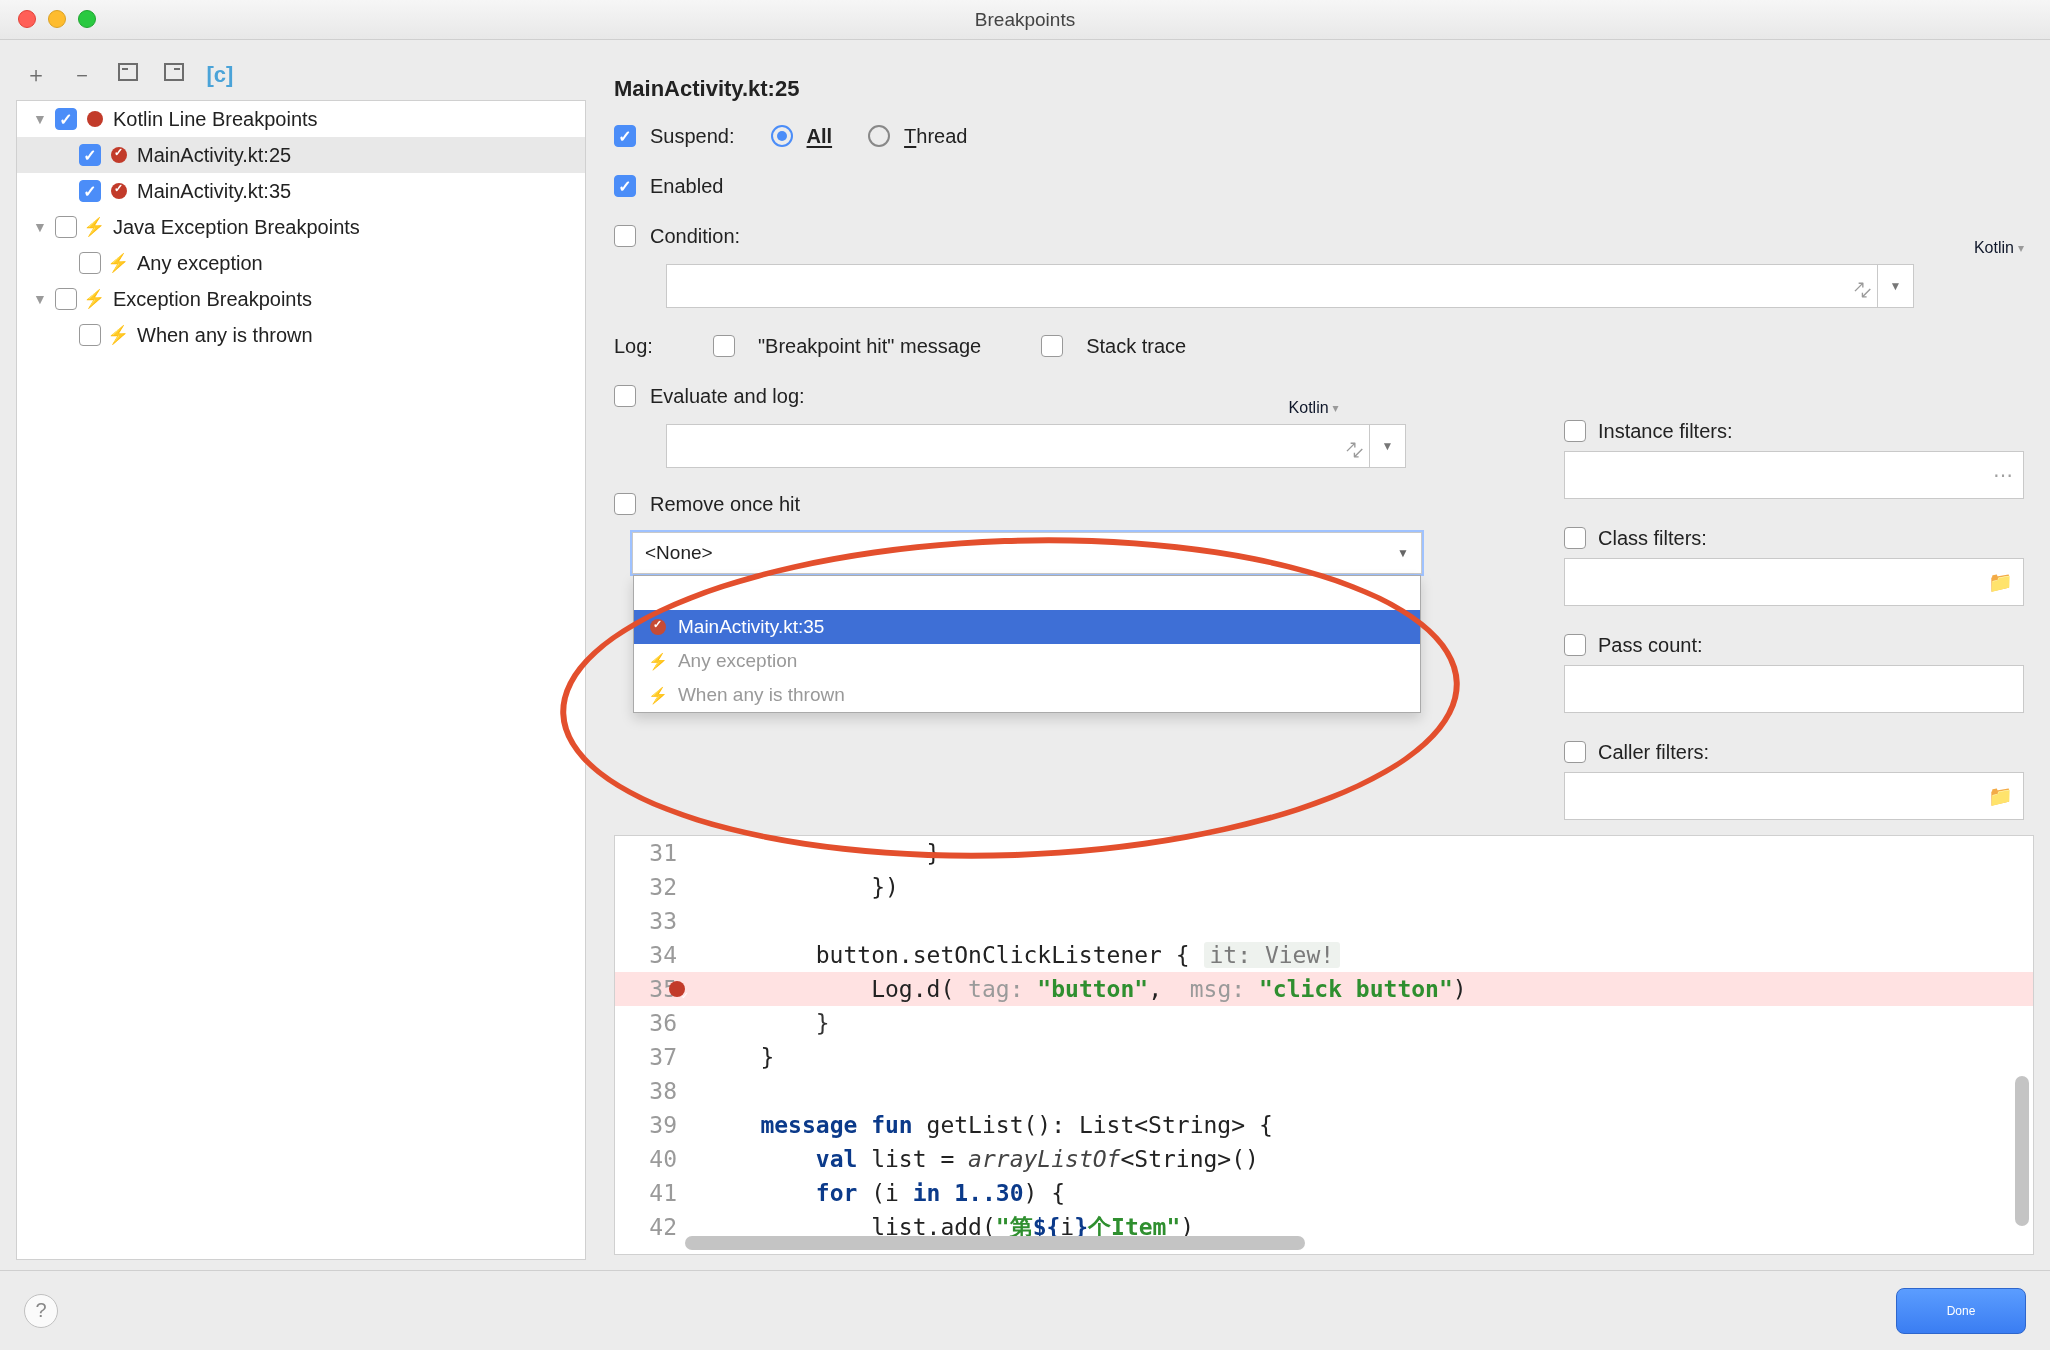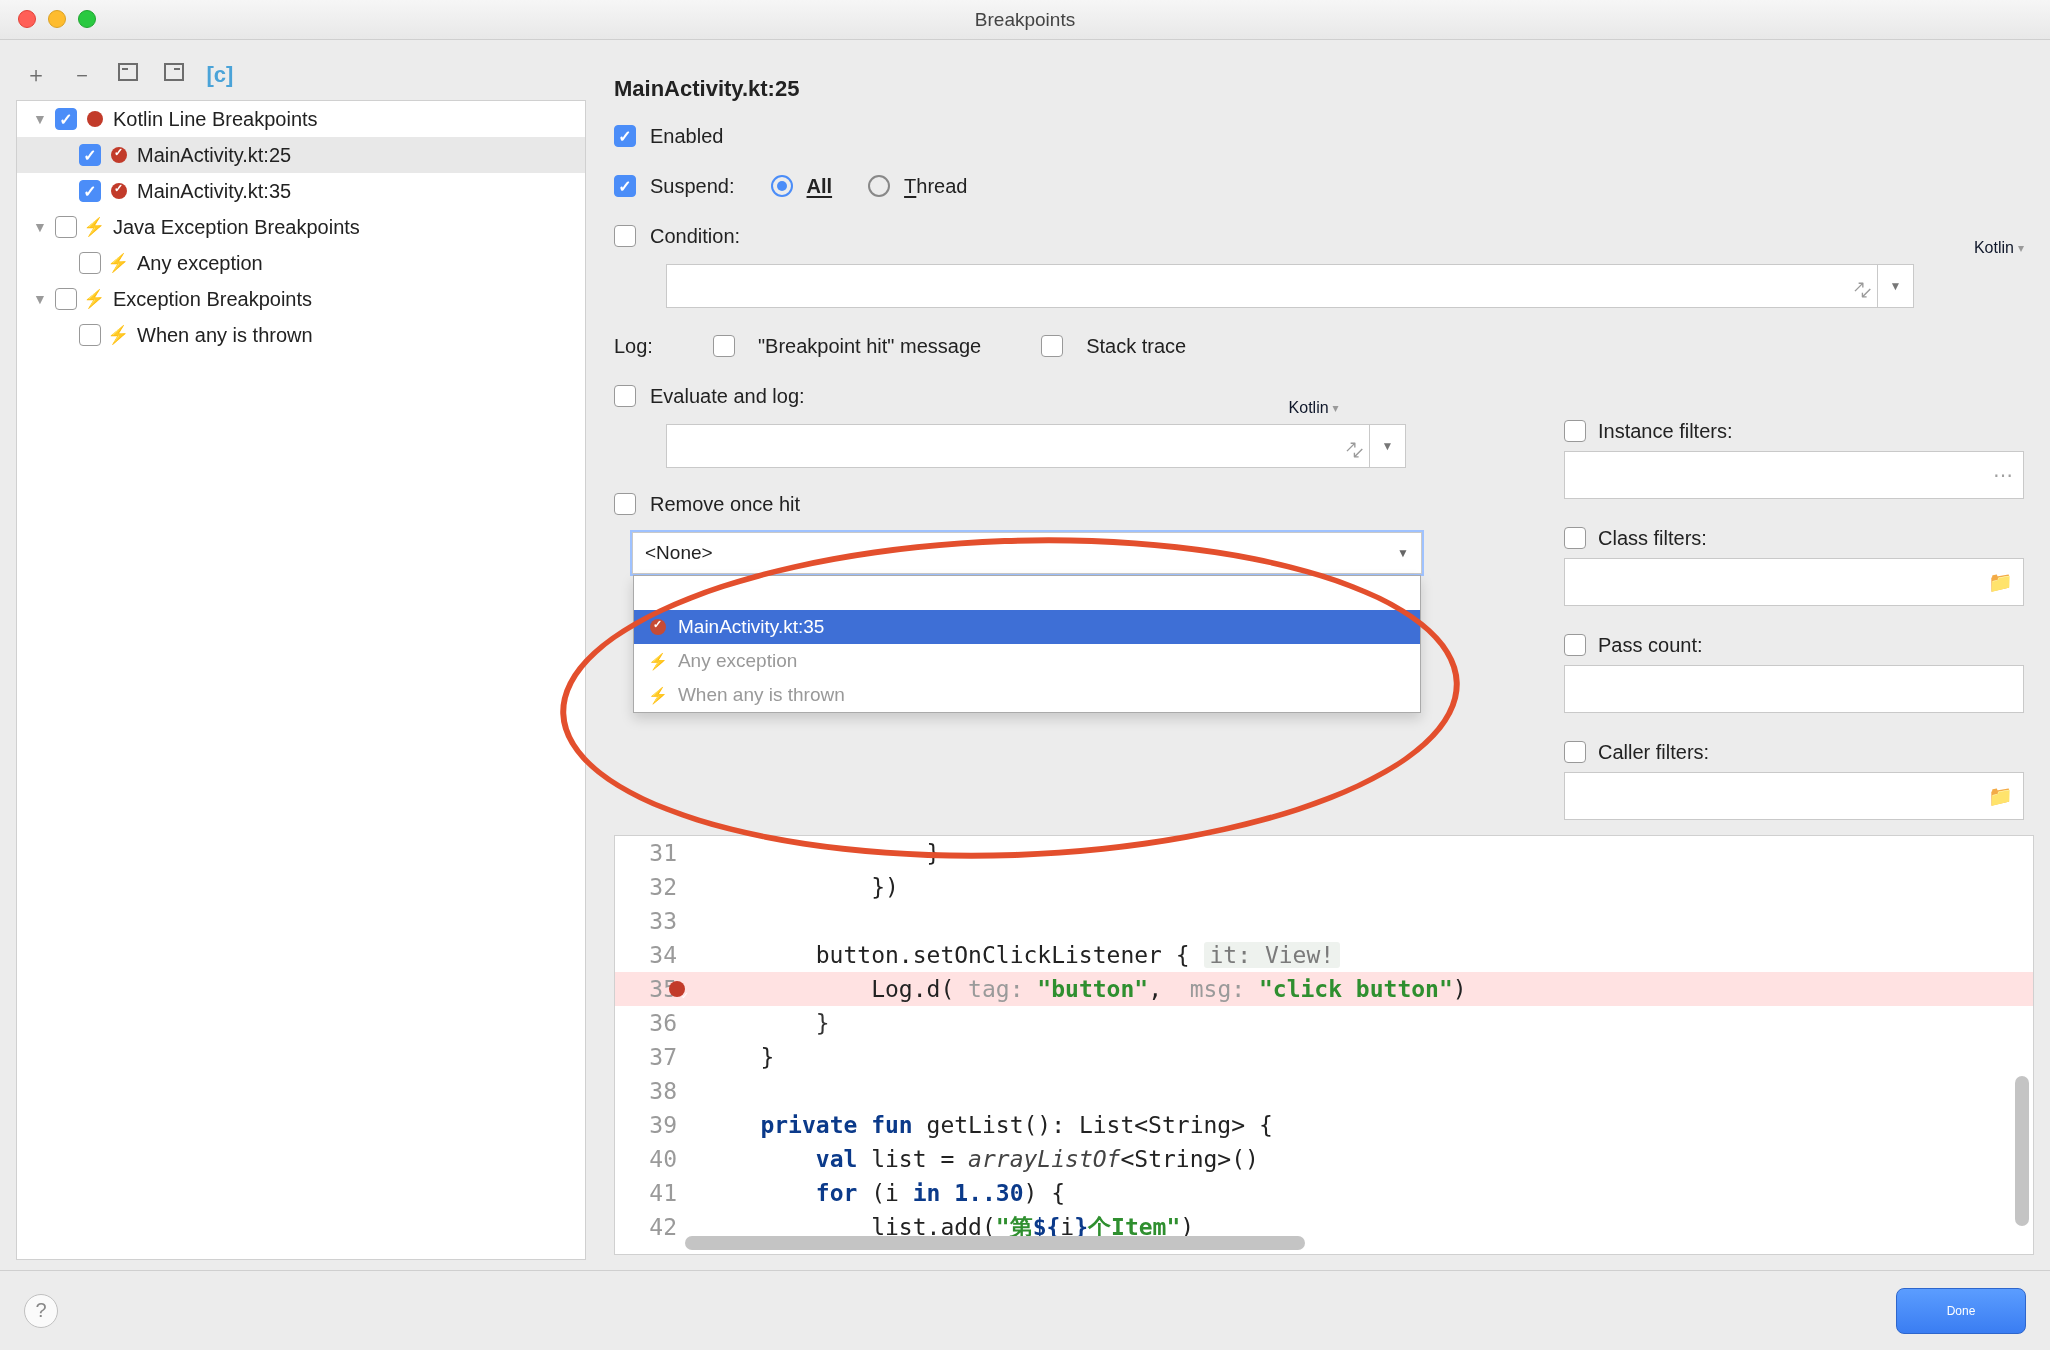--- a/index.html
+++ b/index.html
@@ -292,32 +292,32 @@
         <span class="ic ic-bolt">⚡</span>
         <span>When any is thrown</span>
       </div>
     </div>
 
   <div class="details">
     <div class="det-title">MainActivity.kt:25</div>
 
     <div class="row">
       <span class="chk on"></span>
-      <span class="label">Enabled</span>
-    </div>
-
-    <div class="row">
-      <span class="chk on"></span>
       <span class="label">Suspend:</span>
       <span style="width:8px"></span>
       <span class="radio on"></span>
       <span class="label bold u">All</span>
       <span style="width:8px"></span>
       <span class="radio"></span>
       <span class="label"><span class="u">T</span>hread</span>
+    </div>
+
+    <div class="row">
+      <span class="chk on"></span>
+      <span class="label">Enabled</span>
     </div>
 
     <div class="row">
       <span class="chk"></span>
       <span class="label">Condition:</span>
       <span class="kotlin-chip">Kotlin</span>
     </div>
     <div class="left-col" style="padding-left:52px; width:1300px;">
       <div class="field wide" style="width:100%;">
         <span class="expand"></span>
@@ -447,21 +447,21 @@
     <div class="code-line">
       <div class="gutter">37</div>
       <div class="code-text">    }</div>
     </div>
     <div class="code-line">
       <div class="gutter">38</div>
       <div class="code-text"></div>
     </div>
     <div class="code-line">
       <div class="gutter">39</div>
-      <div class="code-text">    <span class="k-navy">private fun</span> getList(): List&lt;String&gt; {</div>
+      <div class="code-text">    <span class="k-navy">message fun</span> getList(): List&lt;String&gt; {</div>
     </div>
     <div class="code-line">
       <div class="gutter">40</div>
       <div class="code-text">        <span class="k-navy">val</span> list = <span class="k-ital">arrayListOf</span>&lt;String&gt;()</div>
     </div>
     <div class="code-line">
       <div class="gutter">41</div>
       <div class="code-text">        <span class="k-navy">for</span> (i <span class="k-navy">in</span> <span class="k-navy">1..30</span>) {</div>
     </div>
     <div class="code-line">

